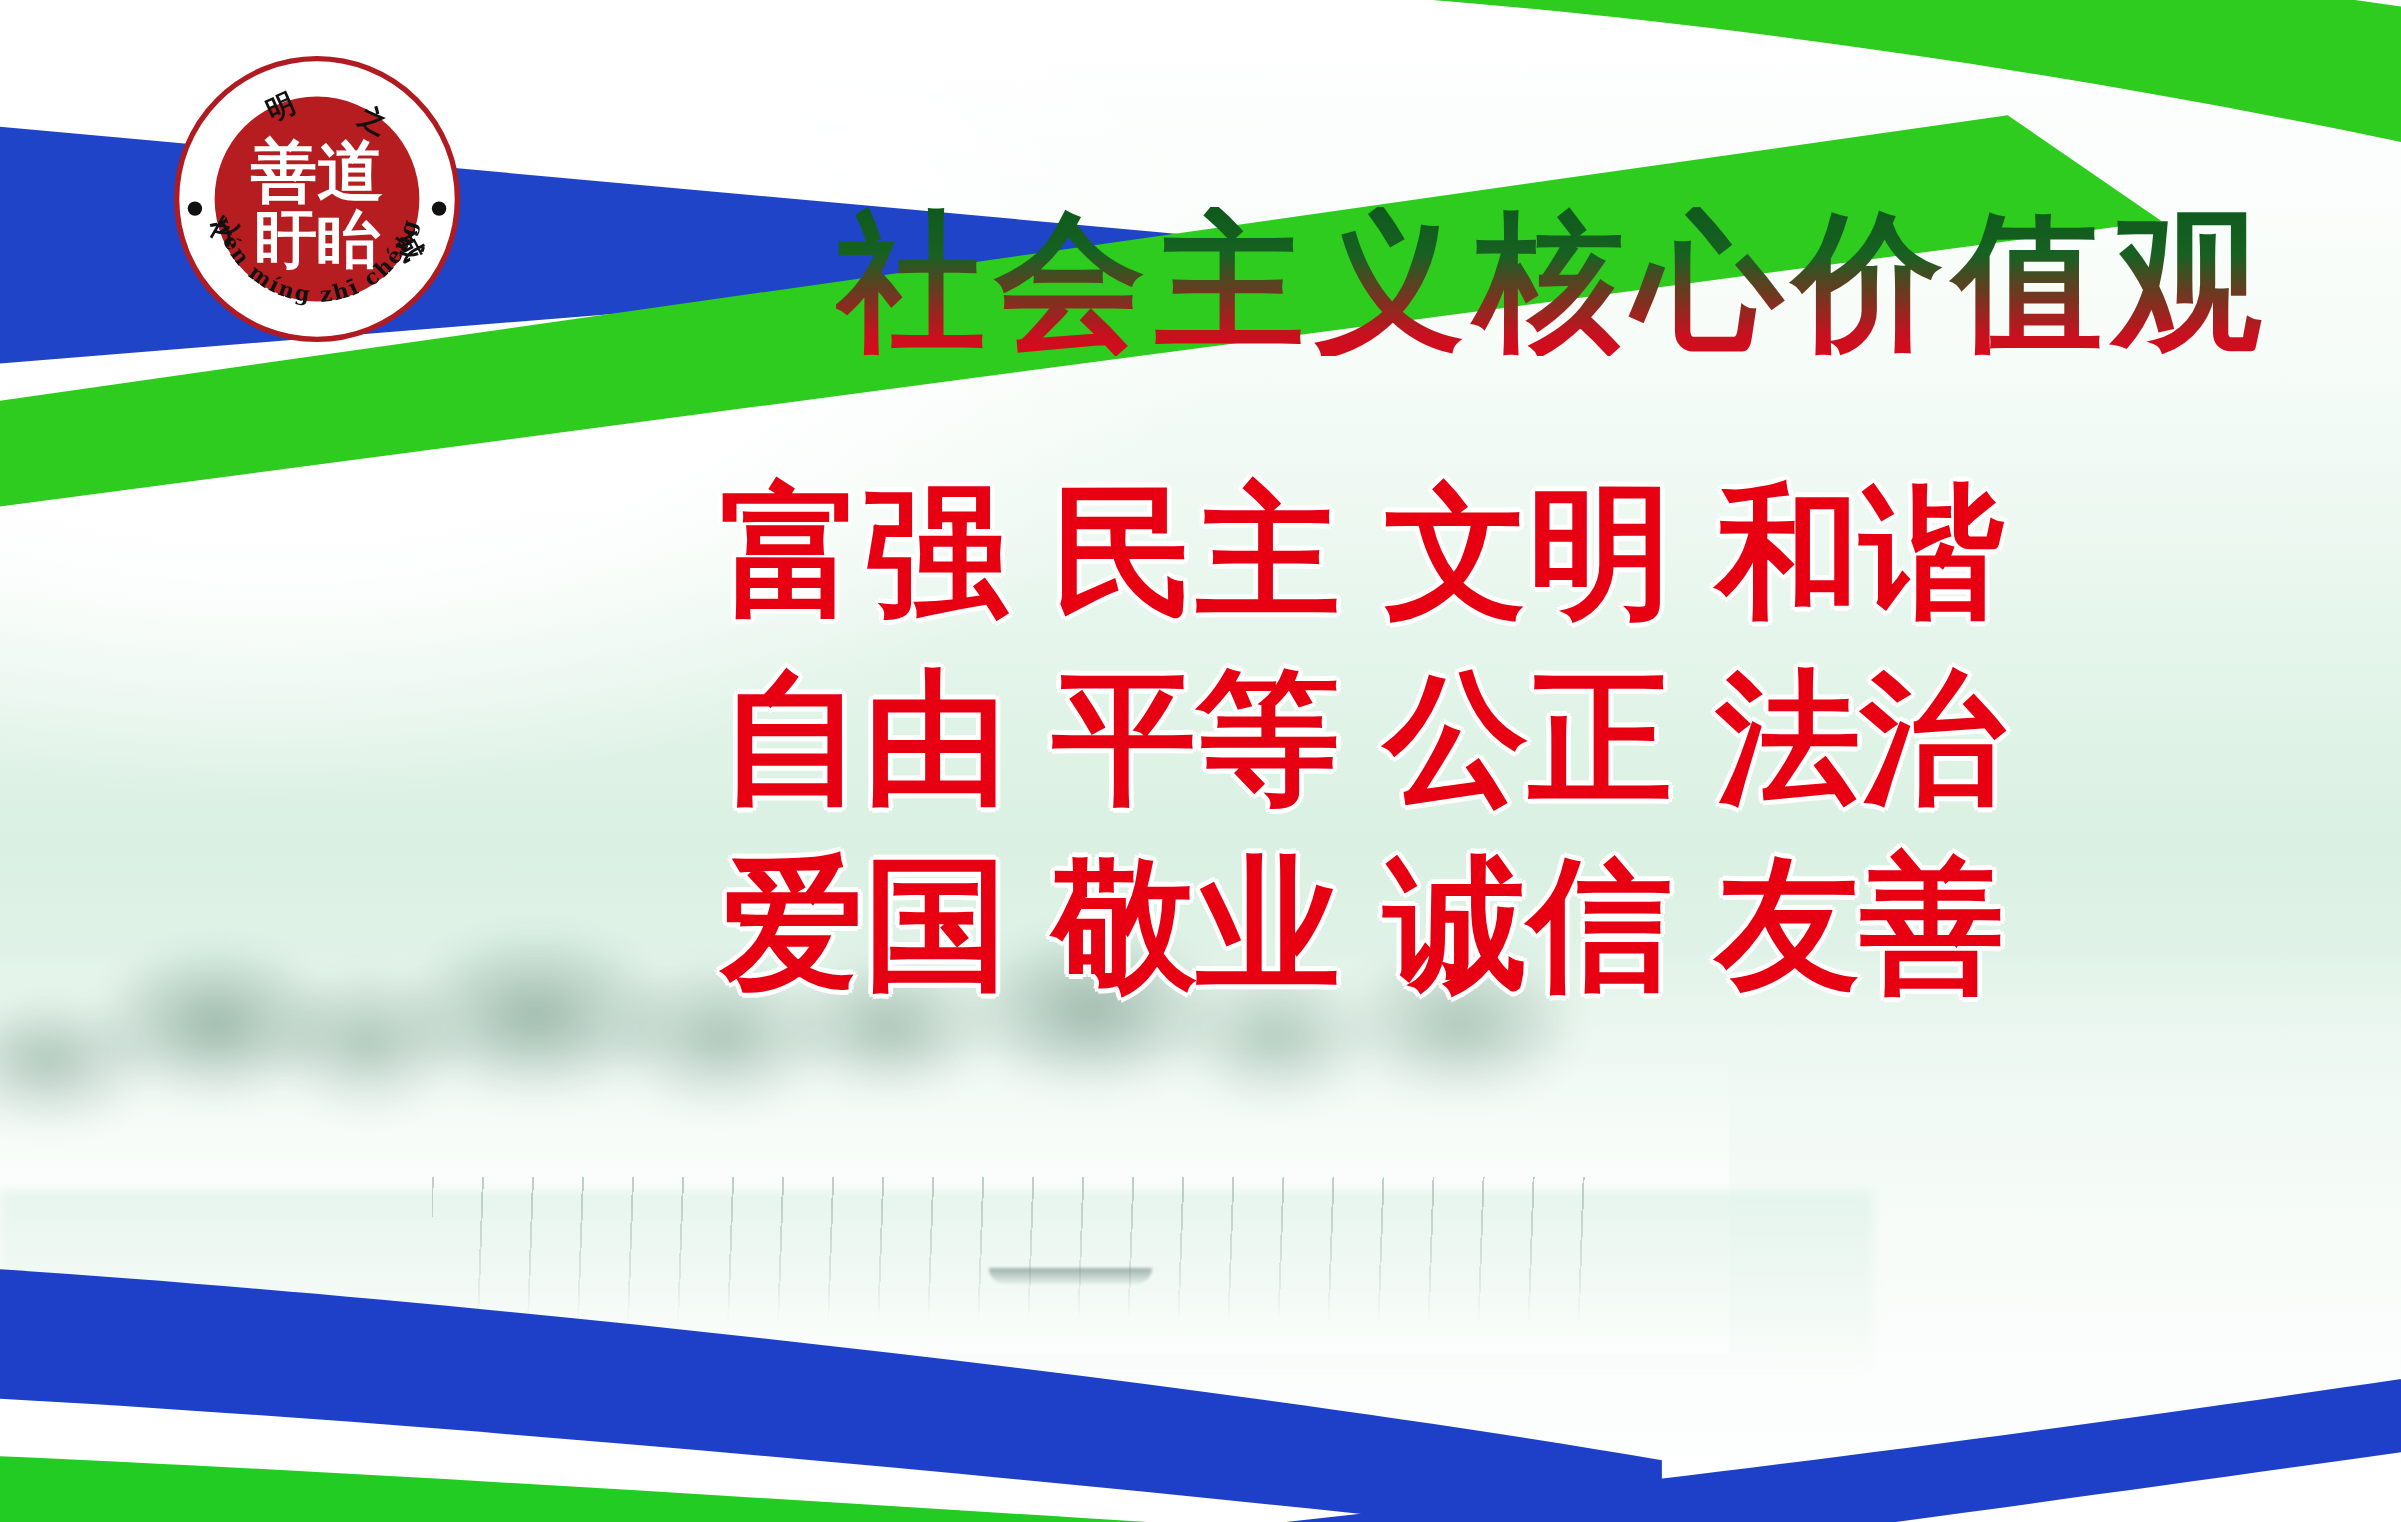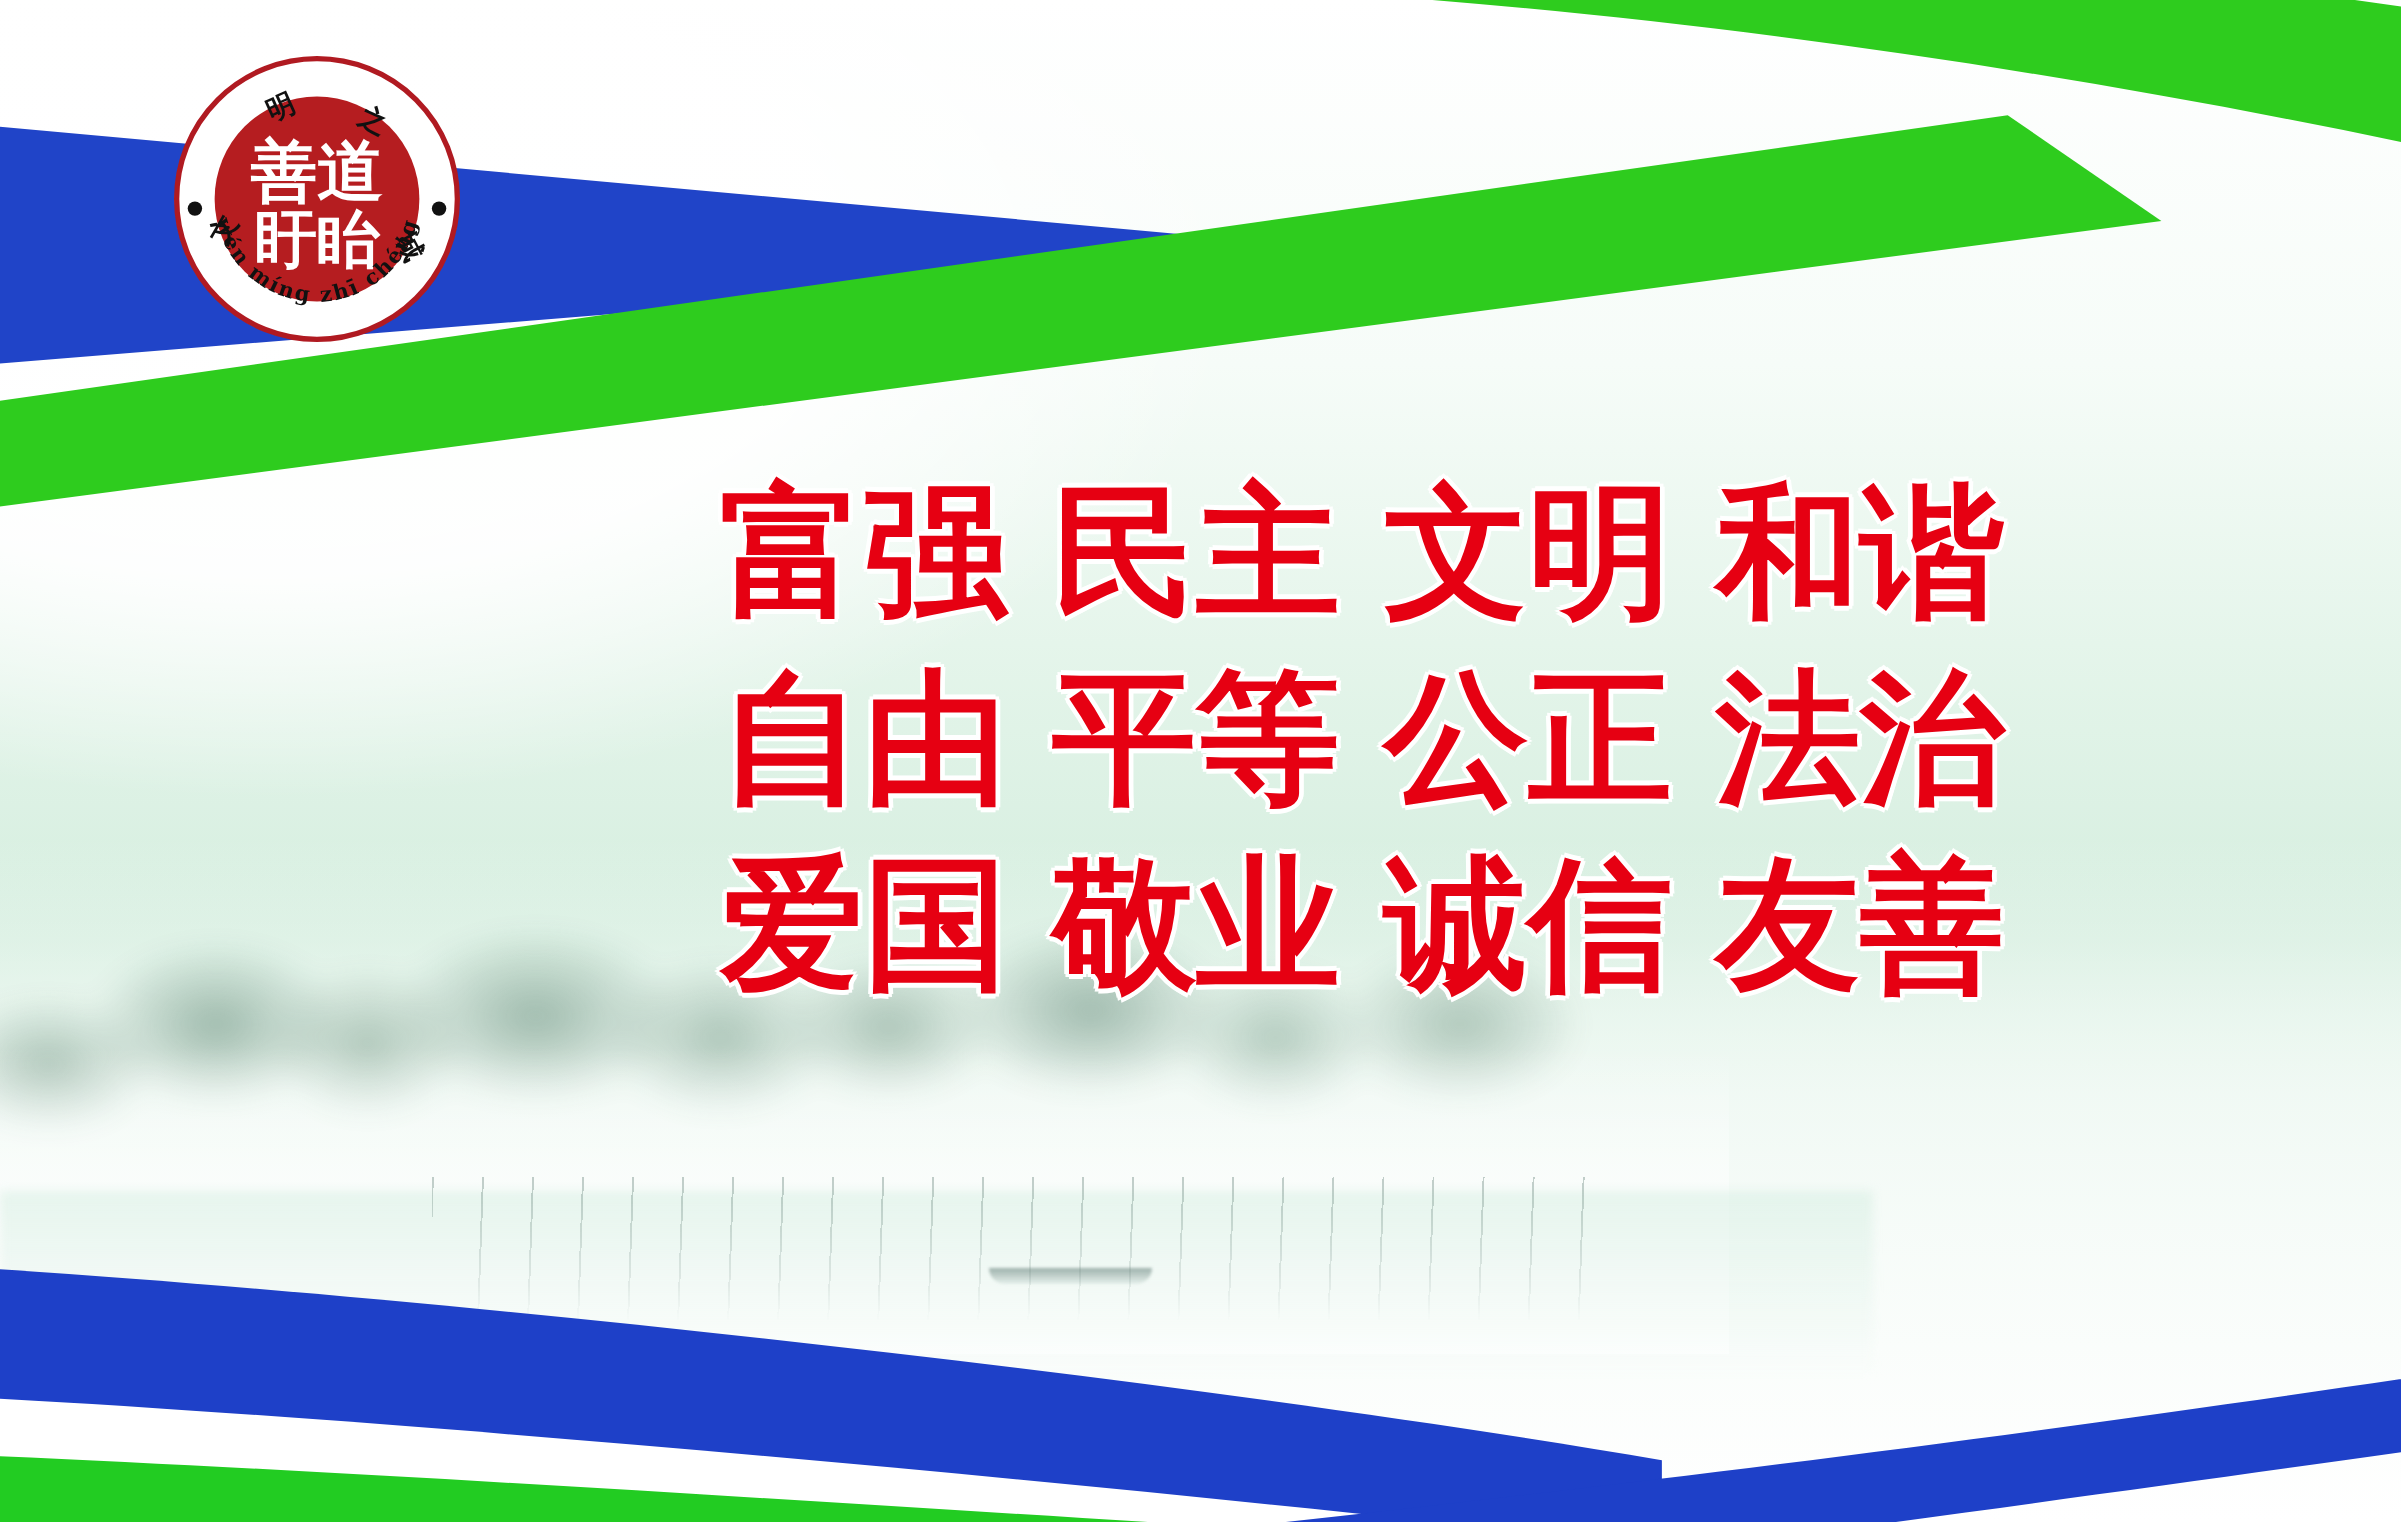--- a/index.html
+++ b/index.html
@@ -153,20 +153,21 @@
     <circle cx="564" cy="330" r="15" fill="#111"></circle>
 
     <text x="310" y="300" text-anchor="middle" font-family="'DejaVu Sans','Liberation Sans',sans-serif" font-size="138" font-weight="bold" fill="#ffffff">善道</text>
     <text x="310" y="438" text-anchor="middle" font-family="'DejaVu Sans','Liberation Sans',sans-serif" font-size="130" font-weight="bold" fill="#ffffff">盱眙</text>
 
     <text font-family="'DejaVu Serif','Liberation Serif',serif" font-size="44" font-weight="bold" fill="#111" letter-spacing="5">
       <textPath href="#ringBottom" startOffset="50%" text-anchor="middle">wén míng zhī chéng</textPath>
     </text>
   </svg>
 
+  <div class="headline">社会主义核心价值观</div>
 
   <div class="values">
     <div class="value-line">
       <span>富强</span><span class="gap"></span><span>民主</span><span class="gap"></span><span>文明</span><span class="gap"></span><span>和谐</span>
     </div>
     <div class="value-line">
       <span>自由</span><span class="gap"></span><span>平等</span><span class="gap"></span><span>公正</span><span class="gap"></span><span>法治</span>
     </div>
     <div class="value-line">
       <span>爱国</span><span class="gap"></span><span>敬业</span><span class="gap"></span><span>诚信</span><span class="gap"></span><span>友善</span>

